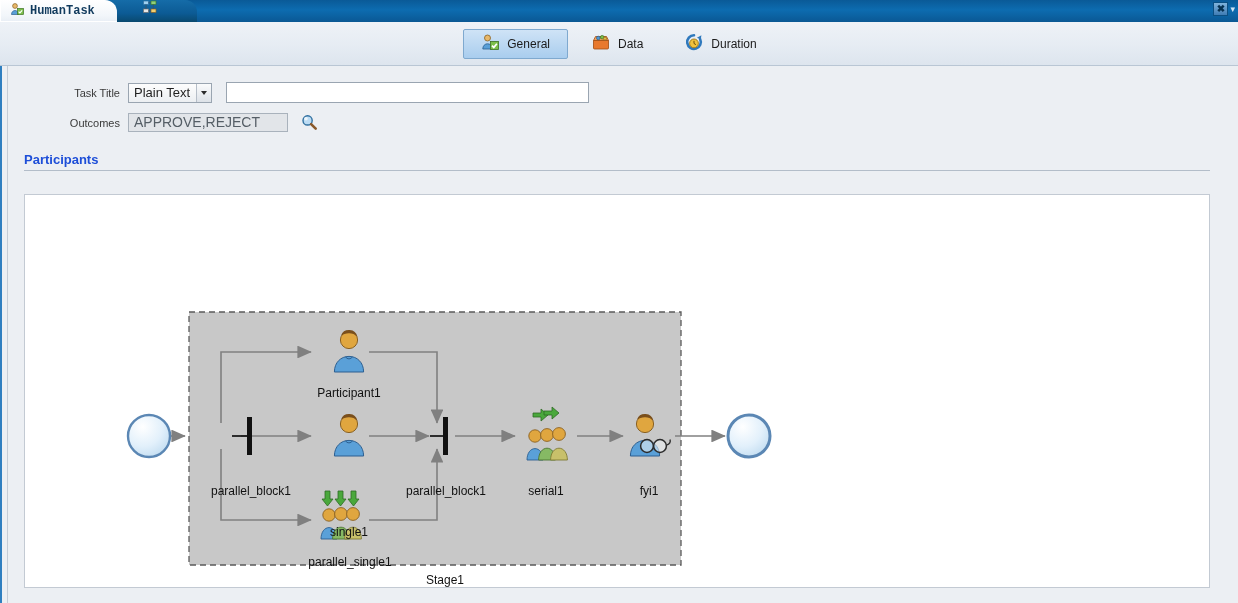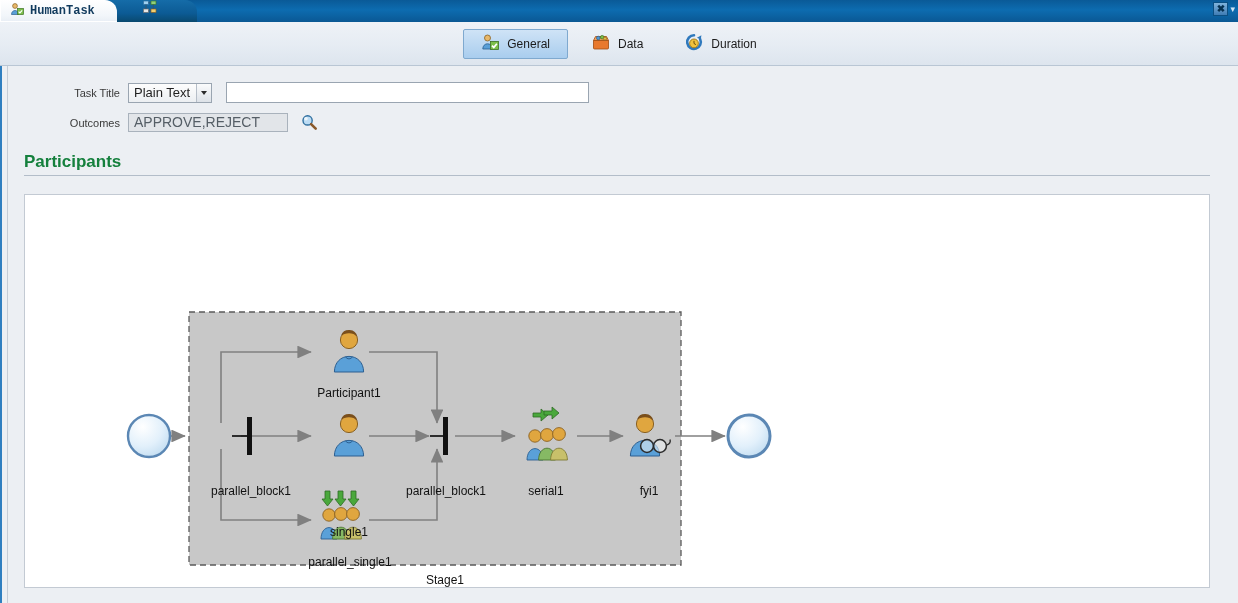--- a/index.html
+++ b/index.html
@@ -143,21 +143,21 @@
     font-size:14px; color:#555e66;
     padding:0 5px;
     line-height:17px;
   }
   .magbtn{
     width:22px;height:22px;margin-left:10px;
     display:flex;align-items:center;justify-content:center;
   }
 
   .secthead{
-    font-size:17px; font-weight:bold; color:#15803d;
+    font-size:13px; font-weight:bold; color:#1d4ed8;
     padding:6px 0 3px 15px;
   }
   .sectrule{
     height:1px; background:#b3bdc9; margin:0 28px 0 15px;
   }
 
   .canvas{
     position:absolute;
     left:15px; top:128px; right:28px; bottom:15px;
     background:#ffffff;

